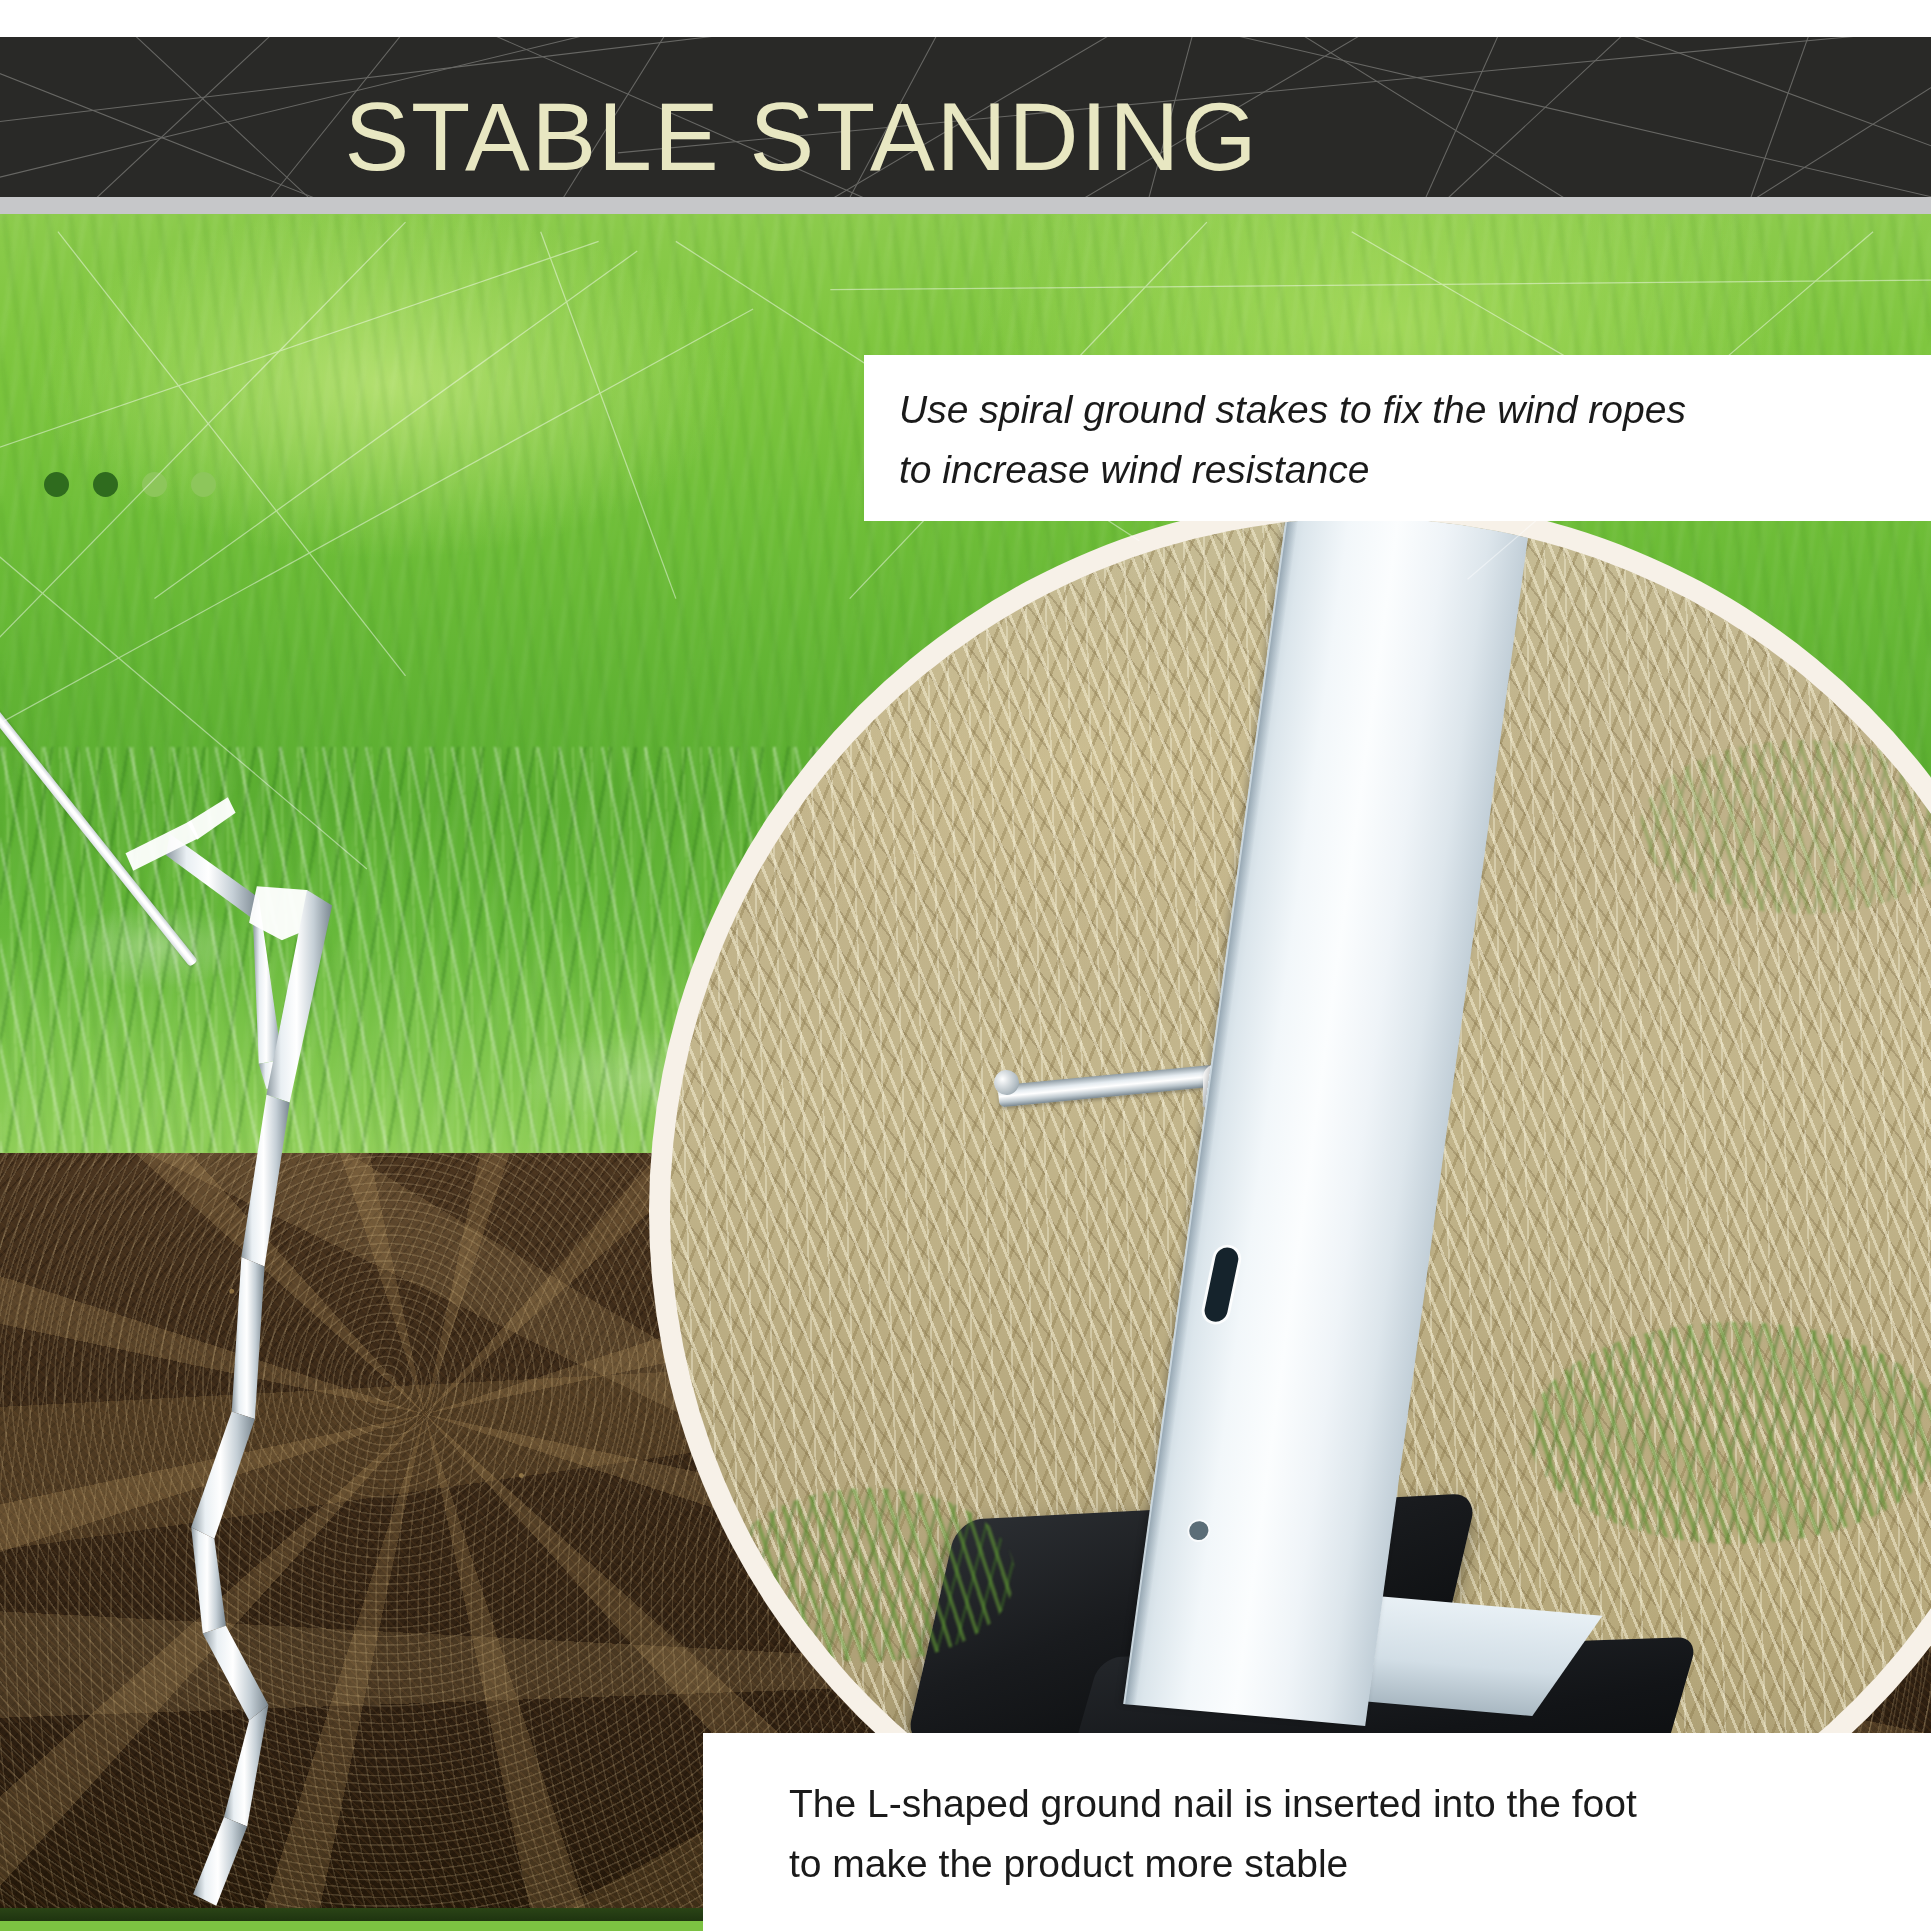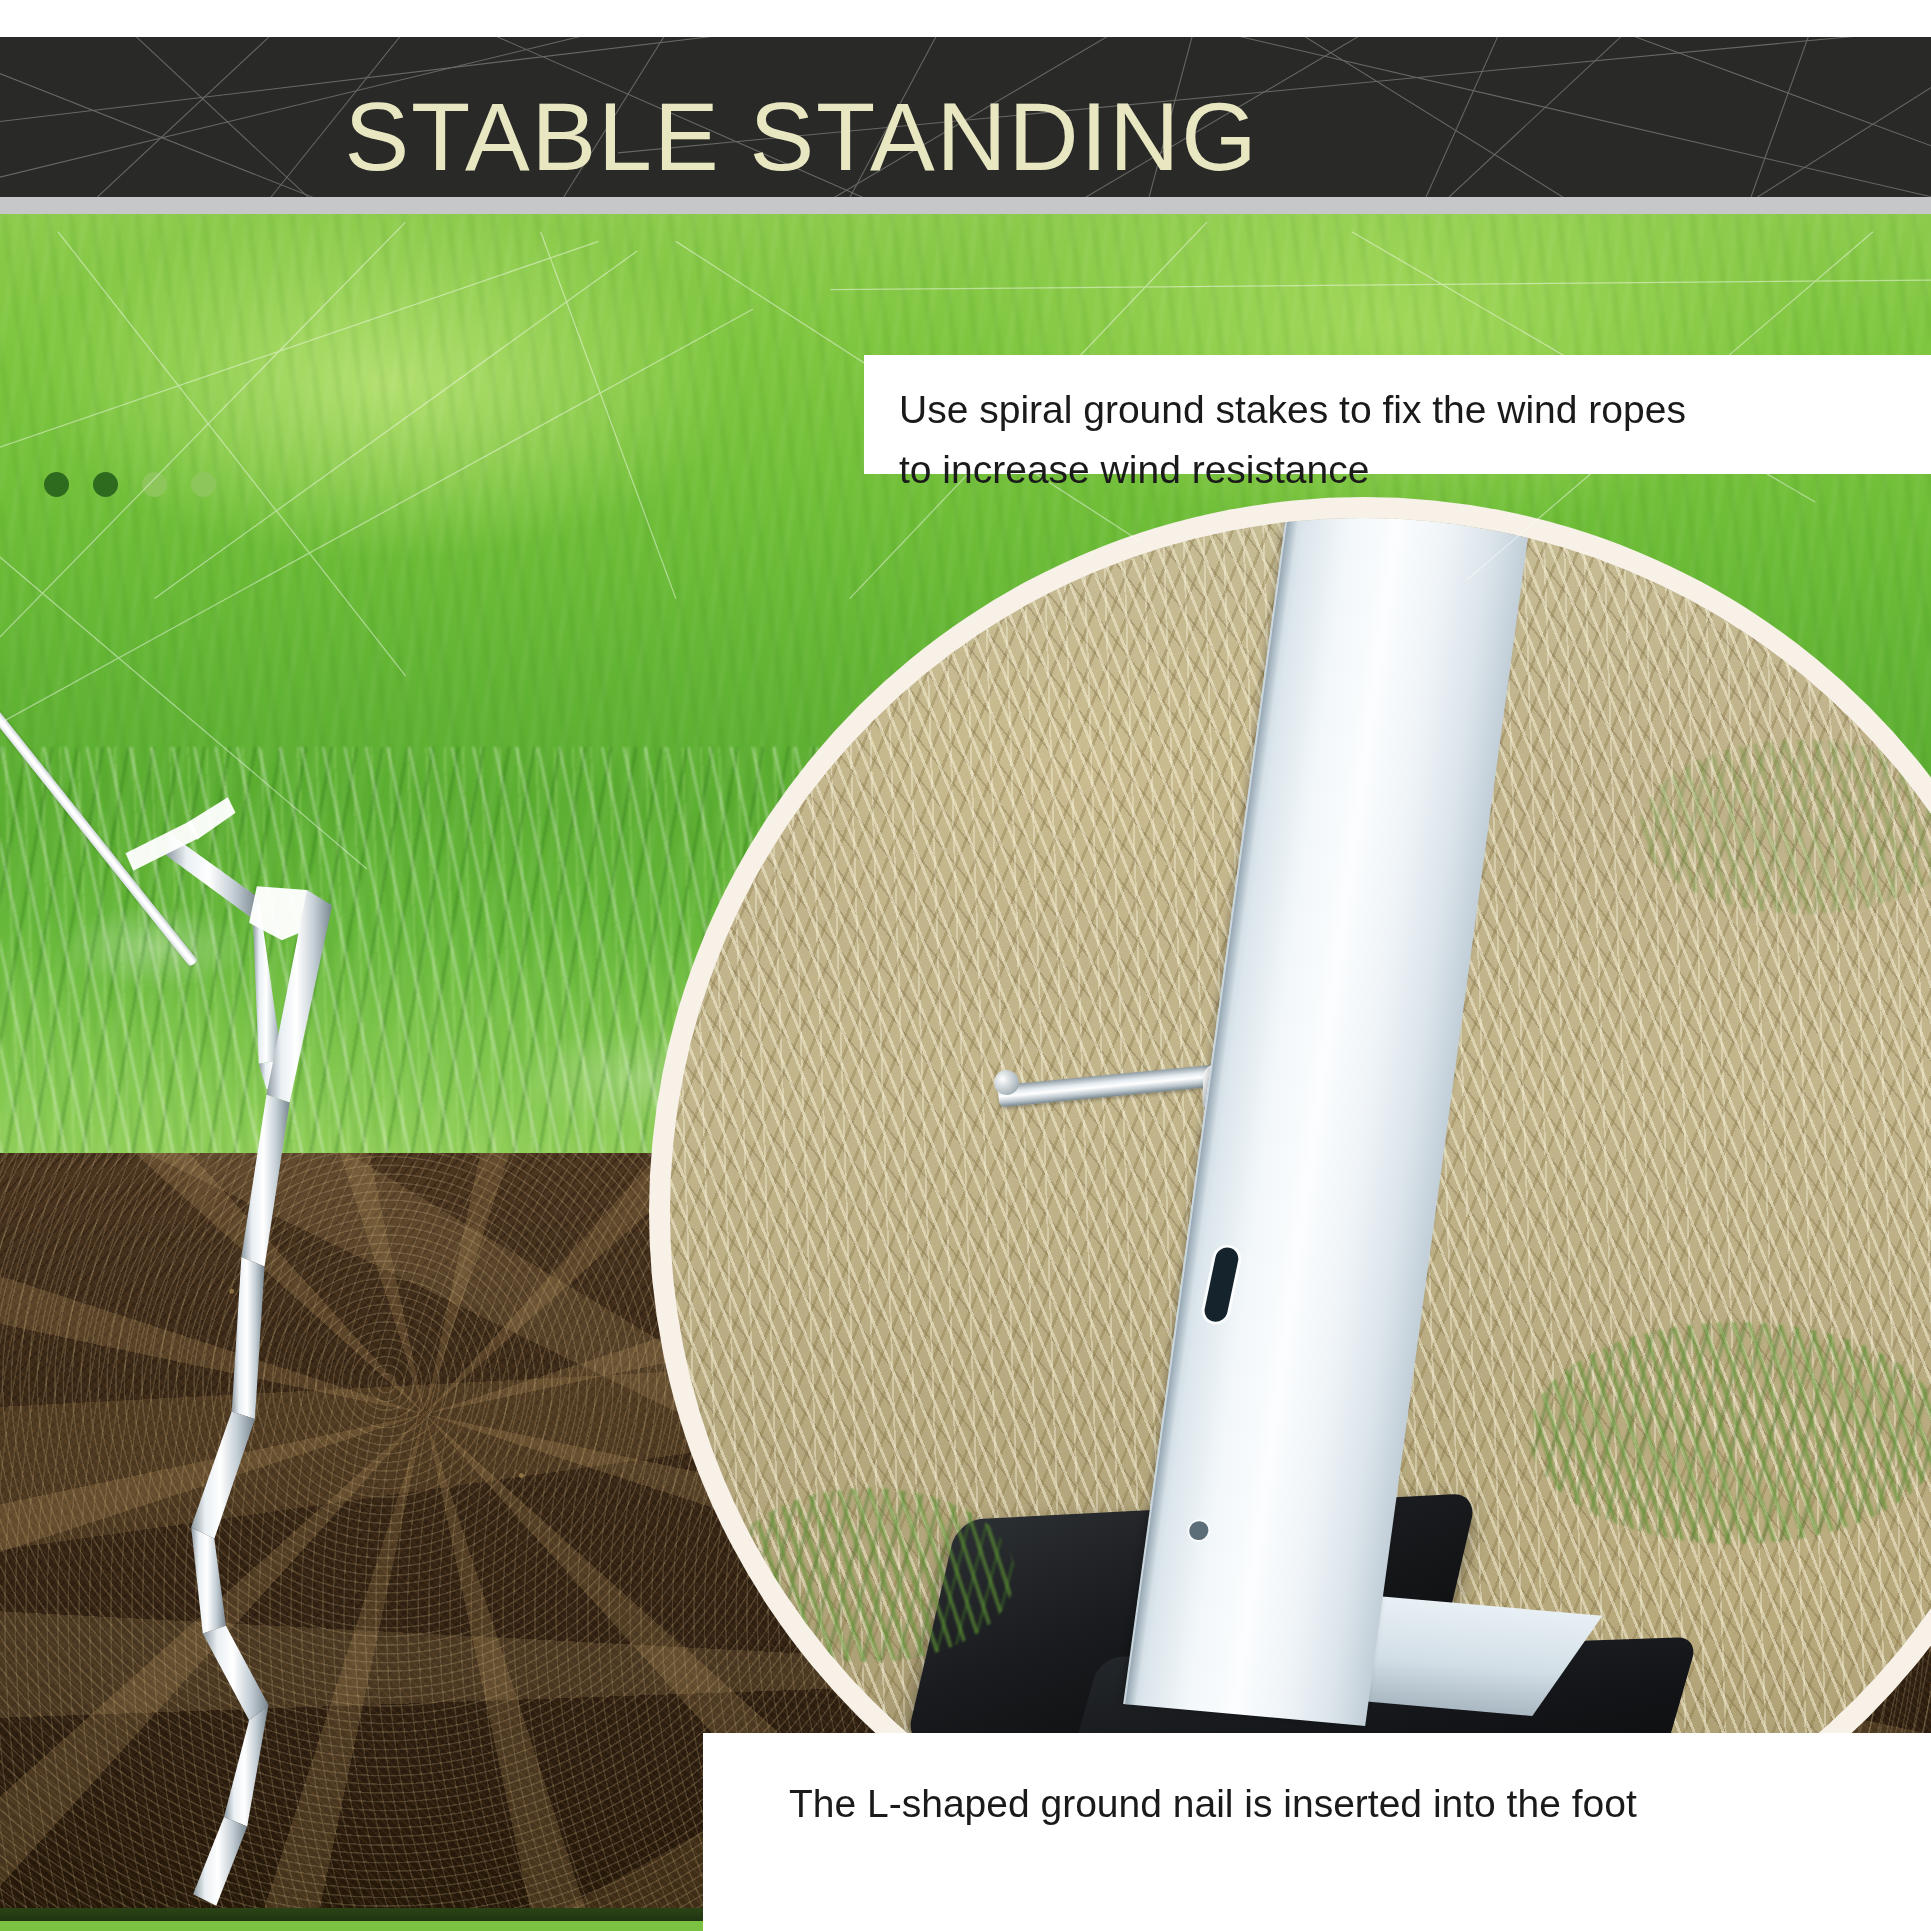--- a/index.html
+++ b/index.html
@@ -292,22 +292,23 @@
   
   .caption {
     position:absolute;
     background:#FFFFFF;
     color:#1A1A1A;
     font-family:"Liberation Sans", sans-serif;
     font-weight:400;
   }
   .caption-1 {
     left:864px; top:355px;
-    width:1067px; height:119px;
+    width:1067px; height:166px;
     padding:25px 0 12px 35px;
+    font-style:italic;
   }
   .caption-2 {
     left:703px; top:1733px;
     width:1228px; height:198px;
     padding:41px 0 0 86px;
   }
   .caption p {
     font-size:39px;
     line-height:1.55;
     white-space:nowrap;
@@ -455,16 +456,17 @@
     </g>
   </svg>
 
   <div class="caption caption-1">
     <p>Use spiral ground stakes to fix the wind ropes</p>
     <p>to increase wind resistance</p>
   </div>
 
   <div class="caption caption-2">
     <p>The L-shaped ground nail is inserted into the foot</p>
+    <p>to make the product more stable</p>
   </div>
 
 </div>
 
 
 </body></html>

